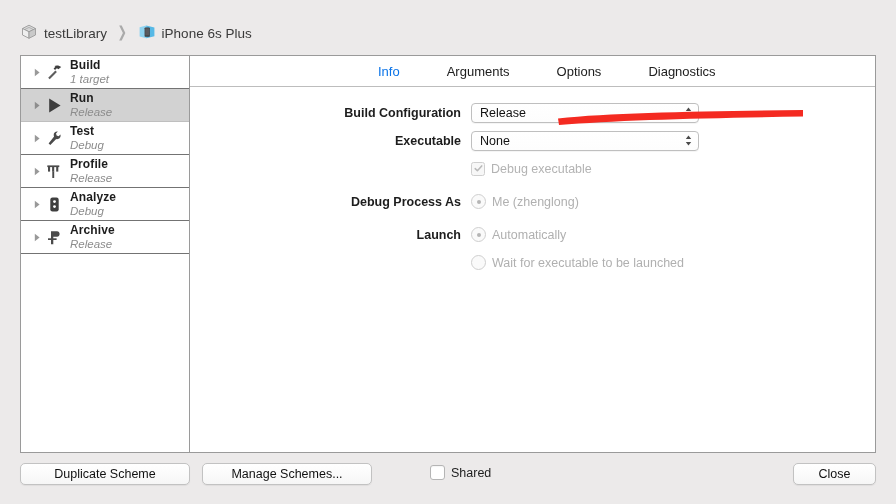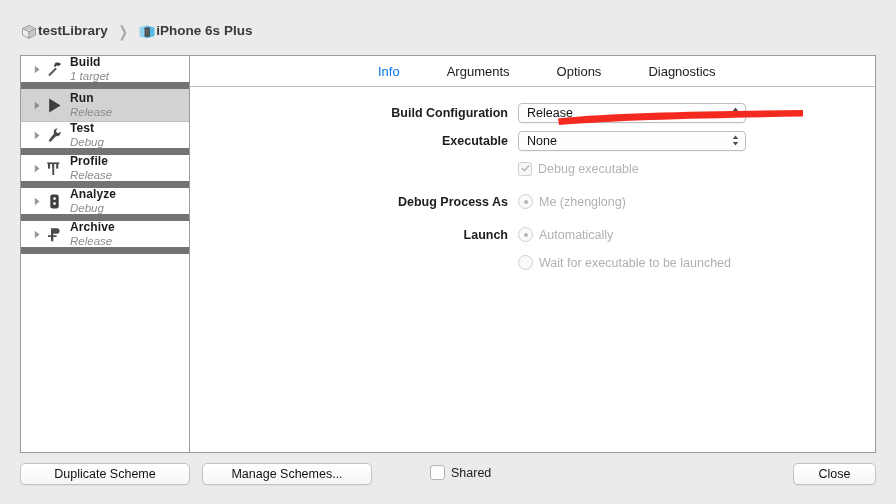--- a/index.html
+++ b/index.html
@@ -23,23 +23,22 @@
     top: 20px;
     height: 24px;
     display: flex;
     align-items: center;
     gap: 6px;
     font-size: 13.5px;
     color: #3a3a3a;
   }
   .crumb {
     display: flex;
-    align-items: flex-start;
-    gap: 0;
-    font-weight: bold;
+    align-items: flex-end;
+    gap: 6px;
   }
   .crumb-sep {
     color: #aaa;
     font-size: 15px;
     margin: 0 3px;
     transform: scaleX(0.75);
   }
 
   
   .icon-project { width: 18px; height: 18px; display:block; }
@@ -65,21 +64,21 @@
     box-sizing: border-box;
     background: #ffffff;
     padding-top: 0;
   }
   .scheme-row {
     height: 33px;
     display: flex;
     align-items: center;
     padding-left: 10px;
     box-sizing: border-box;
-    border-bottom: 7px solid #737373;
+    border-bottom: 1px solid #737373;
     position: relative;
   }
   .scheme-row.selected {
     background: #d2d2d2;
     border-bottom: 1px solid #bfbfbf;
   }
   .disclosure {
     width: 12px;
     flex: 0 0 12px;
     display: flex;
@@ -135,21 +134,20 @@
   
   .form {
     padding-top: 15px;
     position: relative;
   }
   .form-row {
     display: flex;
     align-items: center;
     margin-bottom: 7px;
     min-height: 21px;
-    margin-left: 47px;
   }
   .form-label {
     width: 281px;
     text-align: right;
     padding-right: 10px;
     box-sizing: border-box;
     font-size: 12.5px;
     font-weight: bold;
     color: #1d1d1d;
   }

